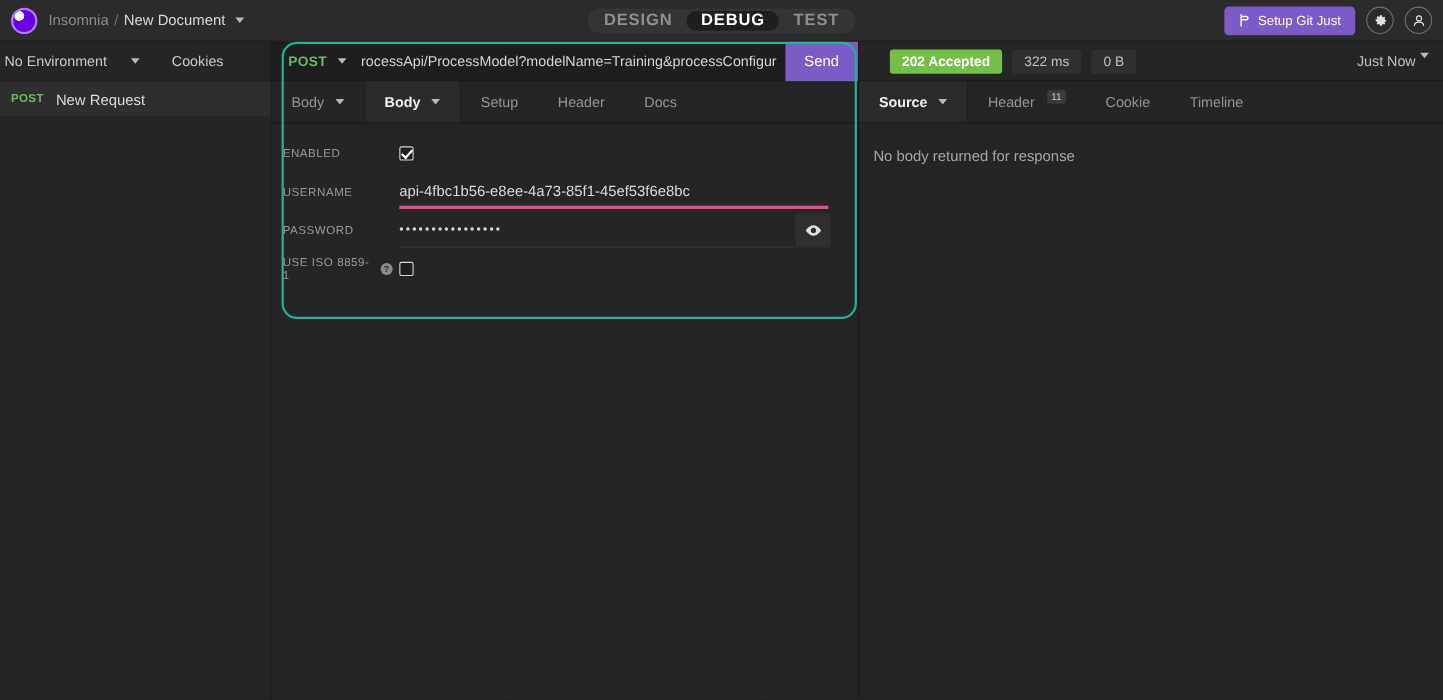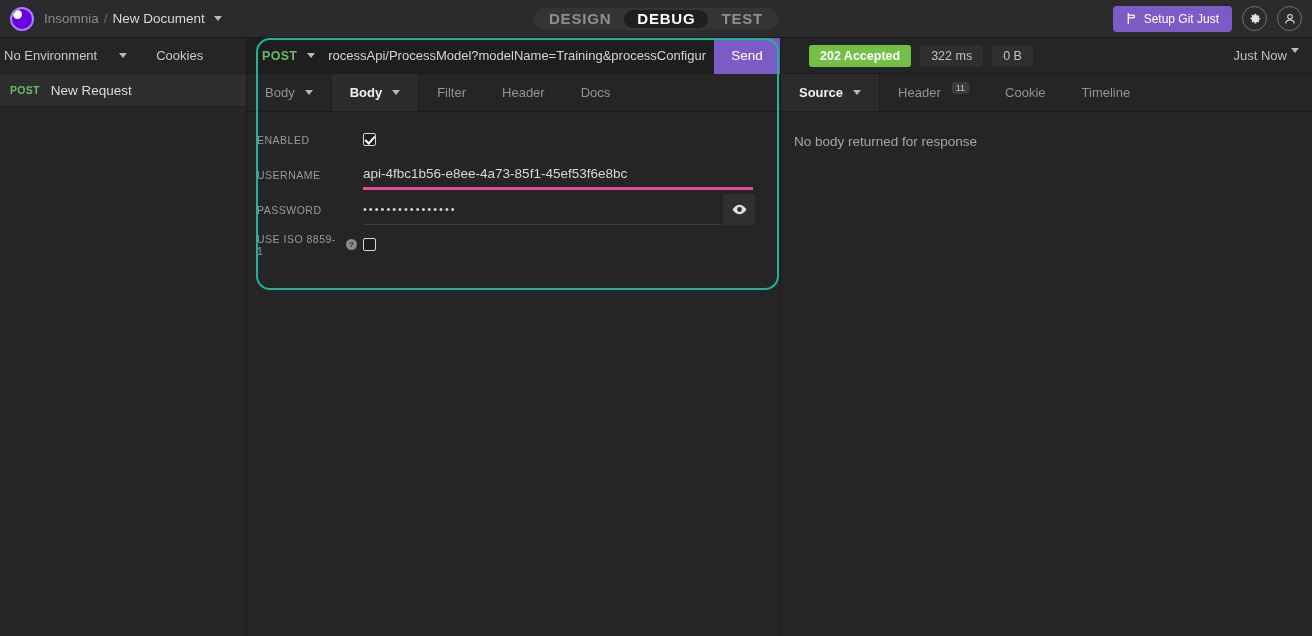--- a/index.html
+++ b/index.html
@@ -278,21 +278,21 @@
 
     <div class="req-tabs">
       <div class="rtab">
         <span>Body</span>
         <span class="caret-sm"></span>
       </div>
       <div class="rtab active">
         <span>Body</span>
         <span class="caret-sm"></span>
       </div>
-      <div class="rtab plain">Filter</div>
+      <div class="rtab plain">Setup</div>
       <div class="rtab plain">Header</div>
       <div class="rtab plain">Docs</div>
     </div>
 
     <div class="auth-form">
       <div class="fld-row">
         <div class="fld-label">ENABLED</div>
         <div class="fld-ctl">
           <div class="cb checked"></div>
         </div>

